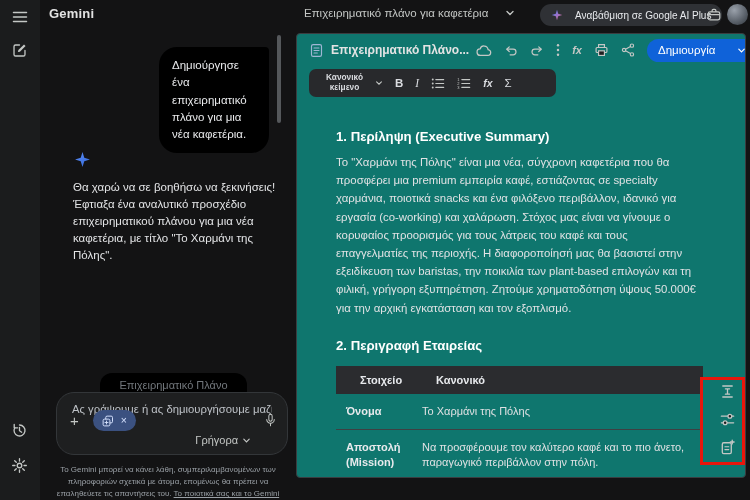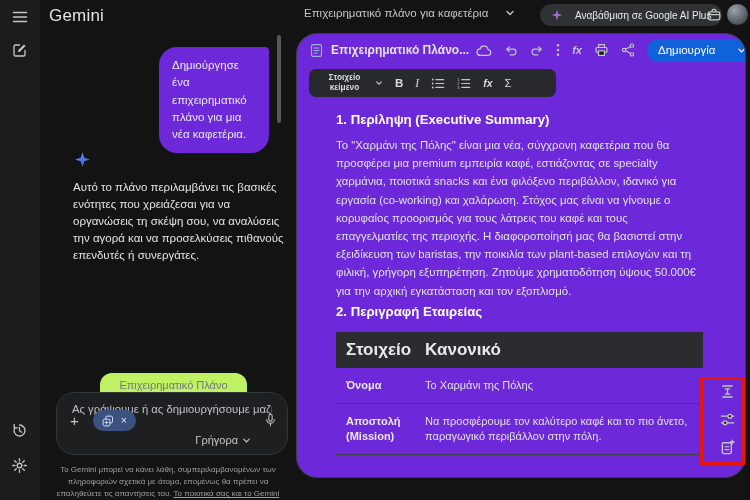--- a/index.html
+++ b/index.html
@@ -13,84 +13,84 @@
 
   
   .rail { position: absolute; left: 0; top: 0; width: 40px; height: 500px; background: #1b1c1d; z-index: 5; }
   .rail .ric { position: absolute; left: 11px; width: 18px; height: 18px; color: #c4c7c5; cursor: pointer; }
 
   .ic { color: #c4c7c5; display: inline-flex; align-items: center; justify-content: center; }
   svg { display: block; }
 
   
   .topbar { position: absolute; left: 40px; top: 0; right: 0; height: 30px; z-index: 4; }
-  .app-name { position: absolute; left: 9px; top: 6px; font-size: 17px; font-weight: 400; color: #e3e3e3; letter-spacing: .2px; }
+  .app-name { position: absolute; left: 9px; top: 6px; font-size: 13px; font-weight: 700; color: #e3e3e3; letter-spacing: .2px; }
   .chat-title-wrap { position: absolute; left: 264px; top: 7px; display: flex; align-items: center; gap: 17px; color: #c4c7c5; cursor: pointer; }
   .chat-title { font-size: 11.5px; }
   .upgrade-pill { position: absolute; left: 500px; top: 4px; height: 22px; background: #2f3135; border-radius: 11px; display: flex; align-items: center; gap: 12px; padding: 0 11px; cursor: pointer; }
   .upgrade-pill span { font-size: 10px; font-weight: 500; color: #e8eaed; }
   .toolbox { position: absolute; left: 666px; top: 7px; }
   .avatar { position: absolute; left: 687px; top: 4px; width: 21px; height: 21px; border-radius: 50%;
     background: radial-gradient(circle at 35% 30%, #9aa1ab, #5d646d 55%, #343a41 95%); cursor: pointer; }
 
   
   .chat { position: absolute; left: 40px; top: 30px; width: 256px; bottom: 0; }
-  .bubble { position: absolute; left: 119px; top: 17px; width: 110px; background: #6d28d9;
+  .bubble { position: absolute; left: 119px; top: 17px; width: 110px; background: #000000;
     border-radius: 18px 4px 18px 18px; padding: 10px 13px; font-size: 11.5px; line-height: 1.5; color: #e9eaec; }
   .chat-scroll { position: absolute; left: 237px; top: 5px; width: 4px; height: 88px; border-radius: 2px; background: #55585b; cursor: grab; }
   .sparkle { position: absolute; left: 34px; top: 121px; width: 17px; height: 17px; }
   .response { position: absolute; left: 33px; top: 149px; width: 213px; font-size: 11.5px; line-height: 17px; color: #e3e4e6; }
   .response p + p { margin-top: 8px; }
 
   .doc-chip { position: absolute; left: 60px; top: 343px; width: 147px; height: 30px; border-radius: 12px;
-    background: #bef264; color: #72777c; font-size: 11px; text-align: center; line-height: 24px; z-index: 1; cursor: pointer; }
+    background: #000000; color: #72777c; font-size: 11px; text-align: center; line-height: 24px; z-index: 1; cursor: pointer; }
   .input-box { position: absolute; left: 16px; top: 362px; width: 232px; height: 63px; background: #1e1f20;
     border: 1px solid #333639; border-radius: 18px; z-index: 2; }
   .input-box input { background: transparent; border: none; outline: none; width: 200px;
     margin: 10px 0 0 15px; font-family: inherit; font-size: 11.3px; color: #e3e3e3; }
   .input-box input::placeholder { color: #bdc1c6; }
   .input-controls { position: absolute; left: 13px; right: 10px; bottom: 8px; display: flex; align-items: center; }
   .plus-btn { font-size: 15px; color: #c4c7c5; cursor: pointer; line-height: 1; }
   .canvas-pill { margin-left: 14px; height: 21px; border-radius: 11px; background: #3b5180; display: flex;
     align-items: center; gap: 7px; padding: 0 9px; cursor: pointer; }
   .canvas-pill .x { color: #d7e3ff; font-size: 10.5px; line-height: 1; }
   .mode-wrap { margin-left: auto; display: flex; align-items: center; gap: 4px; color: #c4c7c5; cursor: pointer; margin-top: 39px; }
   .mode-wrap span { font-size: 11px; }
   .mic { margin-left: 13px; cursor: pointer; }
   .footer-note { position: absolute; left: 2px; top: 434px; width: 252px; text-align: center;
     font-size: 8px; line-height: 1.5; color: #9aa0a6; padding: 0 8px; }
   .footer-note a { color: #9aa0a6; text-decoration: underline; cursor: pointer; }
 
   
-  .panel { position: absolute; left: 296px; top: 33px; width: 450px; height: 445px; background: #6d28d9;
-    border: 1px solid #3a3d40; border-radius: 21px; overflow: hidden; z-index: 3; }
+  .panel { position: absolute; left: 296px; top: 33px; width: 450px; height: 445px; background: #0f766e;
+    border: 1px solid #3a3d40; border-radius: 4px; overflow: hidden; z-index: 3; }
   .panel-header { height: 32px; display: flex; align-items: center; padding: 0 9px 0 12px; gap: 7px; }
   .panel-title { font-size: 12px; font-weight: bold; color: #e3e3e3; white-space: nowrap; }
   .ph-icons { margin-left: auto; display: flex; align-items: center; gap: 12px; }
   .ph-icons .ic { cursor: pointer; }
   .fx-label { font-size: 11px; font-style: italic; font-weight: bold; color: #c4c7c5; cursor: pointer; }
   .create-btn { height: 23px; background: #0f62d9; border-radius: 12px; color: #fff; display: flex;
     align-items: center; gap: 22px; padding: 0 11px; cursor: pointer; }
   .create-btn span { font-size: 11.5px; font-weight: 500; }
 
   .fmt-toolbar { margin: 3px 0 0 12px; width: 247px; height: 28px; background: #28292c; border-radius: 7px;
     display: flex; align-items: center; gap: 12px; padding: 0 10px; }
   .style-dd { display: flex; align-items: center; gap: 5px; cursor: pointer; }
   .style-dd .lbl { width: 51px; font-size: 8.3px; line-height: 1.2; font-weight: bold; color: #dadce0; text-align: center; }
   .tb { font-size: 11.5px; color: #dadce0; cursor: pointer; }
   .tb.b { font-weight: bold; }
   .tb.i { font-style: italic; font-family: "Liberation Serif", serif; }
   .tb.fx { font-style: italic; font-weight: bold; font-size: 10.5px; }
 
   .doc-content { padding: 11px 42px 0 39px; color: #e4e6e8; }
   .doc-content h1 { font-size: 15.5px; font-weight: bold; color: #fff; letter-spacing: .1px; }
-  .doc-content h2 { font-size: 13.2px; font-weight: bold; color: #fff; margin-top: 4px; }
+  .doc-content h2 { font-size: 13.2px; font-weight: bold; color: #fff; margin-top: 21px; }
   .doc-content p { font-size: 11.4px; line-height: 18.2px; margin-top: 9px; color: #e0e2e4; }
   .doc-table { width: 100%; border-collapse: collapse; margin-top: 13px; }
-  .doc-table th { background: #2b2c2f; font-size: 17px; font-weight: bold; text-align: left; padding: 8px 10px; color: #e8eaed; }
+  .doc-table th { background: #2b2c2f; font-size: 11px; font-weight: bold; text-align: left; padding: 8px 24px; color: #e8eaed; }
   .doc-table th:first-child, .doc-table td:first-child { width: 76px; padding-right: 4px; }
   .doc-table td { font-size: 11px; line-height: 15px; padding: 10px 10px; vertical-align: top; border-bottom: 1px solid #3e4043; color: #dfe1e3; }
   .doc-table td.k { font-weight: bold; color: #e8eaed; }
 
   .side-tools { position: absolute; right: 9px; top: 349px; display: flex; flex-direction: column; gap: 11px; }
   .side-tools .ic { cursor: pointer; }
 
   .red-box { position: absolute; left: 700px; top: 377px; width: 45px; height: 88px;
     border: 3px solid #e8160c; z-index: 50; pointer-events: none; }
 </style>
@@ -166,21 +166,21 @@
         <defs>
             <linearGradient id="bs" x1="0" y1="0" x2="1" y2="1">
           <stop offset="0" stop-color="#5c8ef8"></stop>
               <stop offset="1" stop-color="#3367d6"></stop>
         </linearGradient>
           </defs>
         <path d="M12 1.5l2.5 8 8 2.5-8 2.5-2.5 8-2.5-8-8-2.5 8-2.5z" fill="url(#bs)"></path>
       </svg>
     </div>
     <div class="response">
-      <p>Αυτό το πλάνο περιλαμβάνει τις βασικές ενότητες που χρειάζεσαι για να οργανώσεις τη σκέψη σου, να αναλύσεις την αγορά και να προσελκύσεις πιθανούς επενδυτές ή συνεργάτες.</p>
+      <p>Θα χαρώ να σε βοηθήσω να ξεκινήσεις! Έφτιαξα ένα αναλυτικό προσχέδιο επιχειρηματικού πλάνου για μια νέα καφετέρια, με τίτλο "Το Χαρμάνι της Πόλης".</p>
     </div>
 
     <div class="doc-chip">Επιχειρηματικό Πλάνο</div>
 
     <div class="input-box">
       <input type="text" readonly="" placeholder="Ας γράψουμε ή ας δημιουργήσουμε μαζί" style="">
       <div class="input-controls">
         <span class="plus-btn">+</span>
         <span class="canvas-pill">
           <svg width="12" height="12" viewBox="0 0 16 16">
@@ -267,21 +267,21 @@
           <svg width="9" height="9" viewBox="0 0 10 10">
               <path d="M2 3.5l3 3 3-3" fill="none" stroke="#fff" stroke-width="1.3" stroke-linecap="round"></path>
             </svg>
         </span>
 
       </span>
     </div>
 
     <div class="fmt-toolbar">
       <span class="style-dd">
-        <span class="lbl">Στοιχείο κείμενο</span>
+        <span class="lbl">Κανονικό κείμενο</span>
         <span class="ic">
           <svg width="8" height="8" viewBox="0 0 10 10">
               <path d="M2 3.5l3 3 3-3" fill="none" stroke="currentColor" stroke-width="1.4" stroke-linecap="round"></path>
             </svg>
         </span>
       </span>
       <span class="tb b">B</span>
       <span class="tb i">I</span>
       <span class="ic">
         <svg width="14" height="13" viewBox="0 0 16 14">

